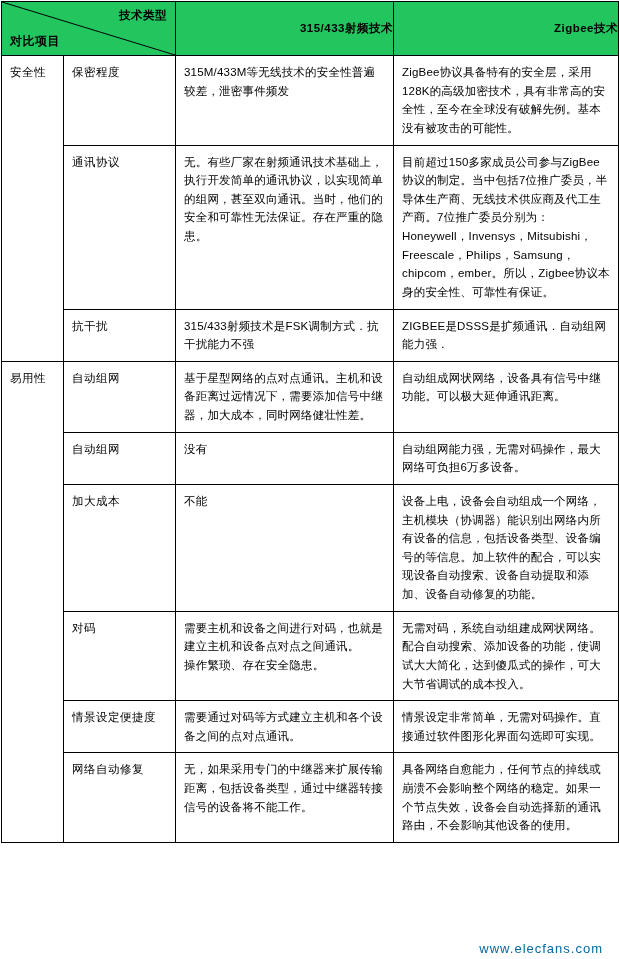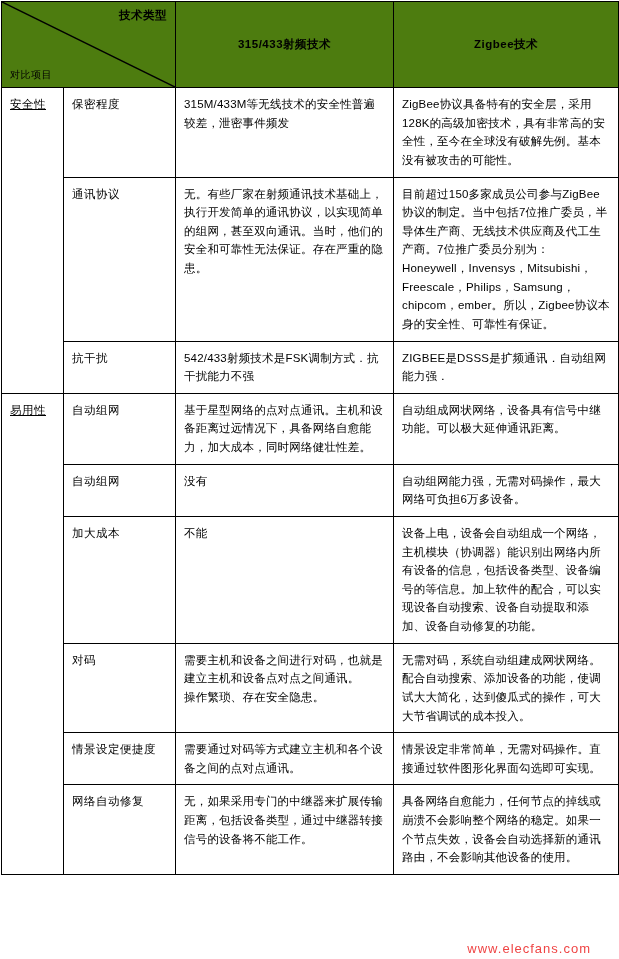--- a/index.html
+++ b/index.html
@@ -36,23 +36,23 @@
     text-align: left;
   }
   
   col.c-group { width: 62px; }
   col.c-item  { width: 112px; }
   col.c-rf    { width: 218px; }
   col.c-zb    { width: 225px; }
 
   
   tr.head td {
-    background: #4d7c0f;
-    font-weight: bold;
-    padding: 16px;
+    background: #22c55e;
+    font-weight: bold;
+    padding: 0;
     height: 53px;
     vertical-align: middle;
     margin-top: 20px;
   }
   td.head-diag {
     position: relative;
     padding: 0;
   }
   td.head-diag .diag-line {
     position: absolute;
@@ -65,59 +65,58 @@
     right: 8px;
     top: 4px;
     font-size: 11.5px;
     font-weight: bold;
     letter-spacing: 0.5px;
   }
   td.head-diag .bl-label {
     position: absolute;
     left: 8px;
     bottom: 4px;
-    font-size: 10px;
-    font-weight: normal;
+    font-size: 12px;
+    font-weight: bold;
     letter-spacing: 0.5px;
   }
   td.head-center {
     text-align: center;
     font-weight: bold;
     letter-spacing: 0.5px;
   }
-  td.head-center span { display: block; text-align: center; }
+  td.head-center span { display: block; text-align: right; }
 
   
   td.group-cell {
     vertical-align: middle;
     text-align: left;
     padding-left: 6px;
     font-size: 11.5px;
     letter-spacing: 0.5px;
-    text-decoration: underline;
   }
   td.item-cell {
     vertical-align: middle;
     font-size: 11.5px;
     letter-spacing: 0.5px;
     padding-left: 10px;
   }
   td.body-cell {
     font-size: 11.5px;
     line-height: 1.65;
     letter-spacing: 0.2px;
     margin-top: 31px;
   }
 
   .watermark {
     position: absolute;
-    right: 28px;
+    right: 16px;
     bottom: 4px;
     font-size: 13px;
-    color: #ef4444;
+    color: #0369a1;
     letter-spacing: 1px;
     font-family: "Liberation Sans", sans-serif;
   }
 </style>
 </head>
 <body>
 
 <div id="sheet">
 
   <table class="cmp">
@@ -150,28 +149,28 @@
         <td class="body-cell">315M/433M等无线技术的安全性普遍较差，泄密事件频发</td>
         <td class="body-cell">ZigBee协议具备特有的安全层，采用128K的高级加密技术，具有非常高的安全性，至今在全球没有破解先例。基本没有被攻击的可能性。</td>
       </tr>
       <tr>
         <td class="item-cell">通讯协议</td>
         <td class="body-cell">无。有些厂家在射频通讯技术基础上，执行开发简单的通讯协议，以实现简单的组网，甚至双向通讯。当时，他们的安全和可靠性无法保证。存在严重的隐患。</td>
         <td class="body-cell">目前超过150多家成员公司参与ZigBee协议的制定。当中包括7位推广委员，半导体生产商、无线技术供应商及代工生产商。7位推广委员分别为：Honeywell，Invensys，Mitsubishi，Freescale，Philips，Samsung，chipcom，ember。所以，Zigbee协议本身的安全性、可靠性有保证。</td>
       </tr>
       <tr>
         <td class="item-cell">抗干扰</td>
-        <td class="body-cell">542/433射频技术是FSK调制方式．抗干扰能力不强</td>
+        <td class="body-cell">315/433射频技术是FSK调制方式．抗干扰能力不强</td>
         <td class="body-cell">ZIGBEE是DSSS是扩频通讯．自动组网能力强．</td>
       </tr>
 
       <tr>
         <td class="group-cell" rowspan="6">易用性</td>
         <td class="item-cell">自动组网</td>
-        <td class="body-cell">基于星型网络的点对点通讯。主机和设备距离过远情况下，具备网络自愈能力，加大成本，同时网络健壮性差。</td>
+        <td class="body-cell">基于星型网络的点对点通讯。主机和设备距离过远情况下，需要添加信号中继器，加大成本，同时网络健壮性差。</td>
         <td class="body-cell">自动组成网状网络，设备具有信号中继功能。可以极大延伸通讯距离。</td>
       </tr>
       <tr>
         <td class="item-cell">自动组网</td>
         <td class="body-cell">没有</td>
         <td class="body-cell">自动组网能力强，无需对码操作，最大网络可负担6万多设备。</td>
       </tr>
       <tr>
         <td class="item-cell">加大成本</td>
         <td class="body-cell">不能</td>

